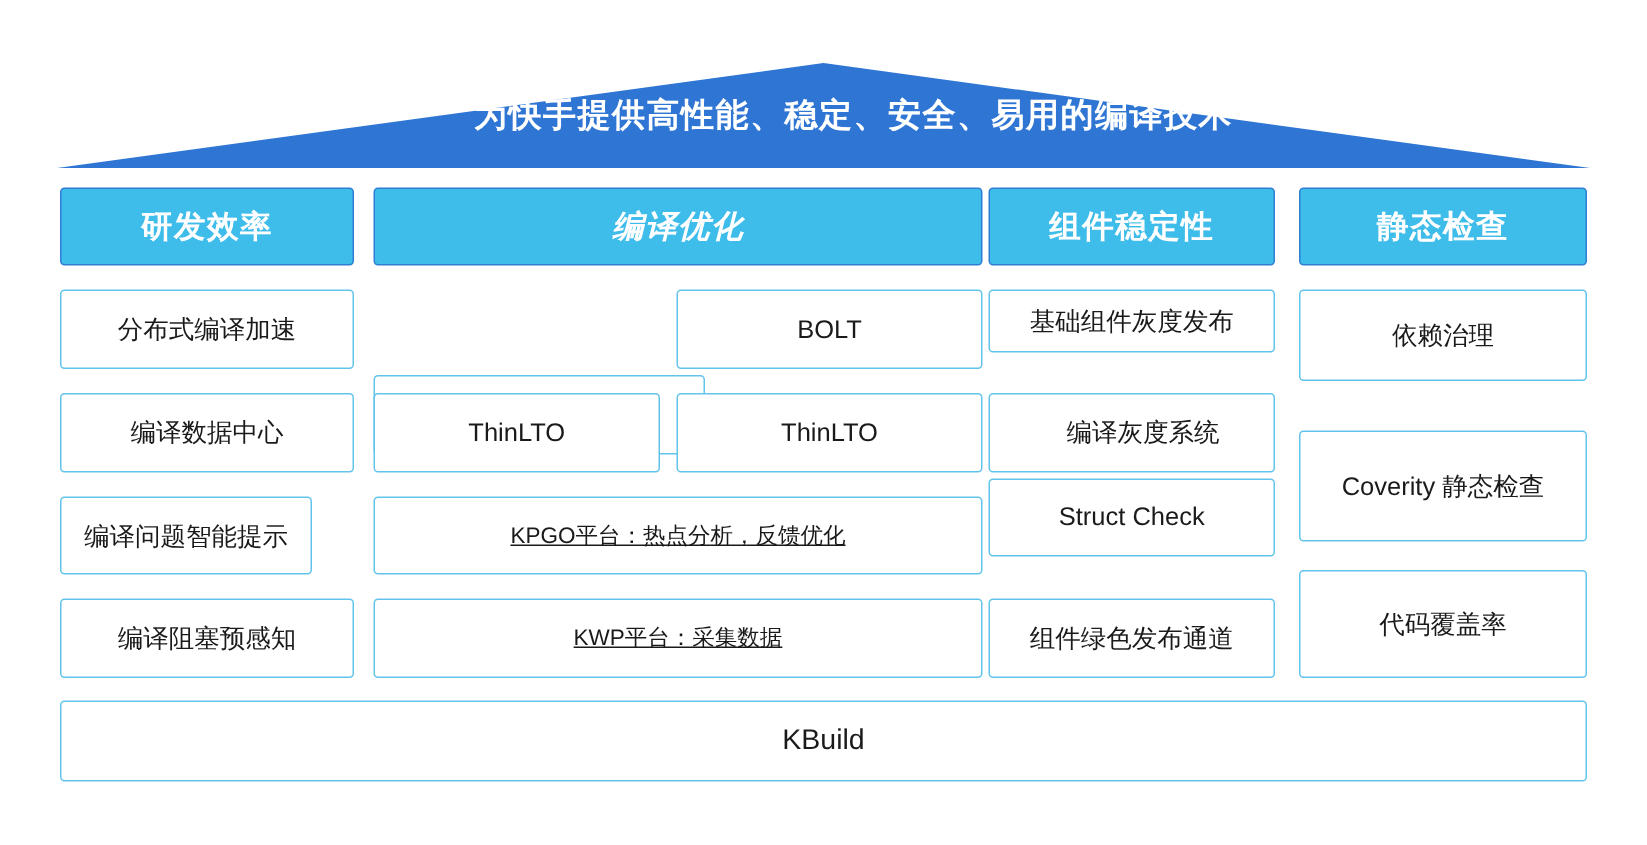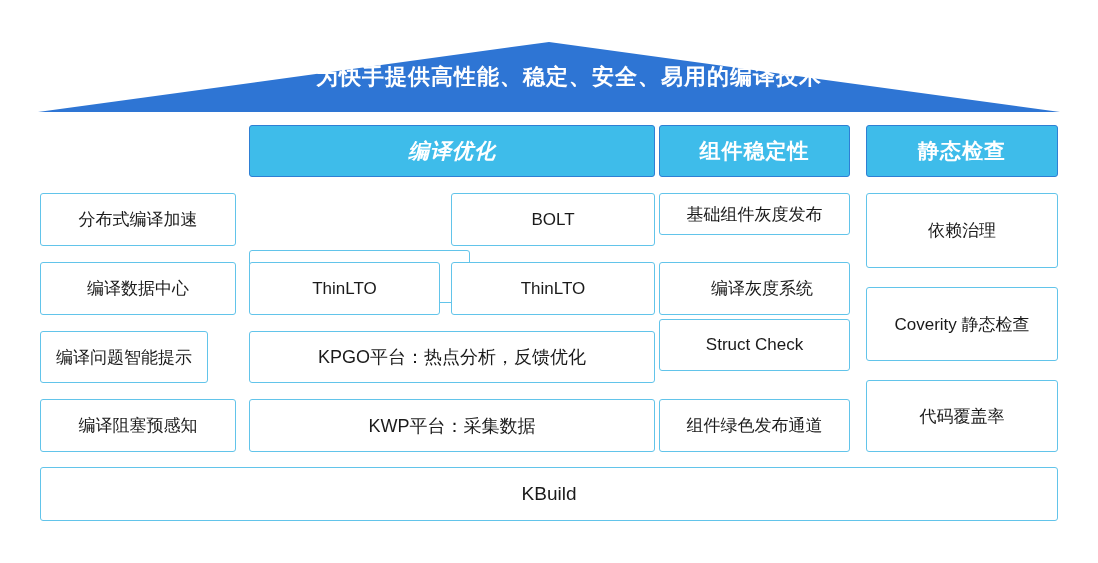--- a/index.html
+++ b/index.html
@@ -67,35 +67,36 @@
     border: 1.6px solid #62C4EA;
     border-radius: 3px;
     box-sizing: border-box;
     color: #1a1a1a;
     font-size: 17px;
     display: flex;
     align-items: center;
     justify-content: center;
     white-space: nowrap;
   }
-  .cell.wide  { font-size: 18px; }
+  .cell.wide  { font-size: 15px; text-decoration: underline; }
   .cell.base  { font-size: 19px; }
 </style>
 </head>
 <body>
 
 <div id="stage">
 
   <div id="roof">
     <svg viewBox="0 0 1022 70" preserveAspectRatio="none" aria-hidden="true">
       <polygon points="0,70 511,0 1022,70" fill="#2E75D4"></polygon>
     </svg>
   </div>
   <div id="roof-title">为快手提供高性能、稳定、安全、易用的编译技术</div>
 
+  <div class="hdr" style="left:40px;  top:125px; width:196px; height:52px;">研发效率</div>
 
   <div class="hdr" style="left:249px; top:125px; width:406px; height:52px;font-style:italic;">编译优化</div>
 
   <div class="hdr" style="left:659px; top:125px; width:191px; height:52px;">组件稳定性</div>
 
   <div class="hdr" style="left:866px; top:125px; width:192px; height:52px;">静态检查</div>
 
   <div class="cell" style="left:40px; top:193px; width:196px; height:53px;">分布式编译加速</div>
   <div class="cell" style="left:40px; top:262px; width:196px; height:53px;">编译数据中心</div>
   <div class="cell" style="left:40px; top:331px; width:168px; height:52px;">编译问题智能提示</div>
@@ -108,19 +109,19 @@
   <div class="cell" style="left:451px; top:262px; width:204px; height:53px;">ThinLTO</div>
 
   <div class="cell wide" style="left:249px; top:331px; width:406px; height:52px;">KPGO平台：热点分析，反馈优化</div>
   <div class="cell wide" style="left:249px; top:399px; width:406px; height:53px;">KWP平台：采集数据</div>
 
   <div class="cell" style="left:659px; top:193px; width:191px; height:42px;">基础组件灰度发布</div>
   <div class="cell" style="left:659px; top:262px; width:191px; height:53px;padding-left:15px;">编译灰度系统</div>
   <div class="cell" style="left:659px; top:319px; width:191px; height:52px;">Struct Check</div>
   <div class="cell" style="left:659px; top:399px; width:191px; height:53px;">组件绿色发布通道</div>
 
-  <div class="cell" style="left:866px; top:193px; width:192px; height:75px;">依赖治理</div>
+  <div class="cell" style="left:866px; top:193px; width:192px; height:61px;">依赖治理</div>
   <div class="cell" style="left:866px; top:287px; width:192px; height:74px;">Coverity 静态检查</div>
   <div class="cell" style="left:866px; top:380px; width:192px; height:72px;">代码覆盖率</div>
 
   <div class="cell base" style="left:40px; top:467px; width:1018px; height:54px;">KBuild</div>
 
 </div>
 
 </body></html>

